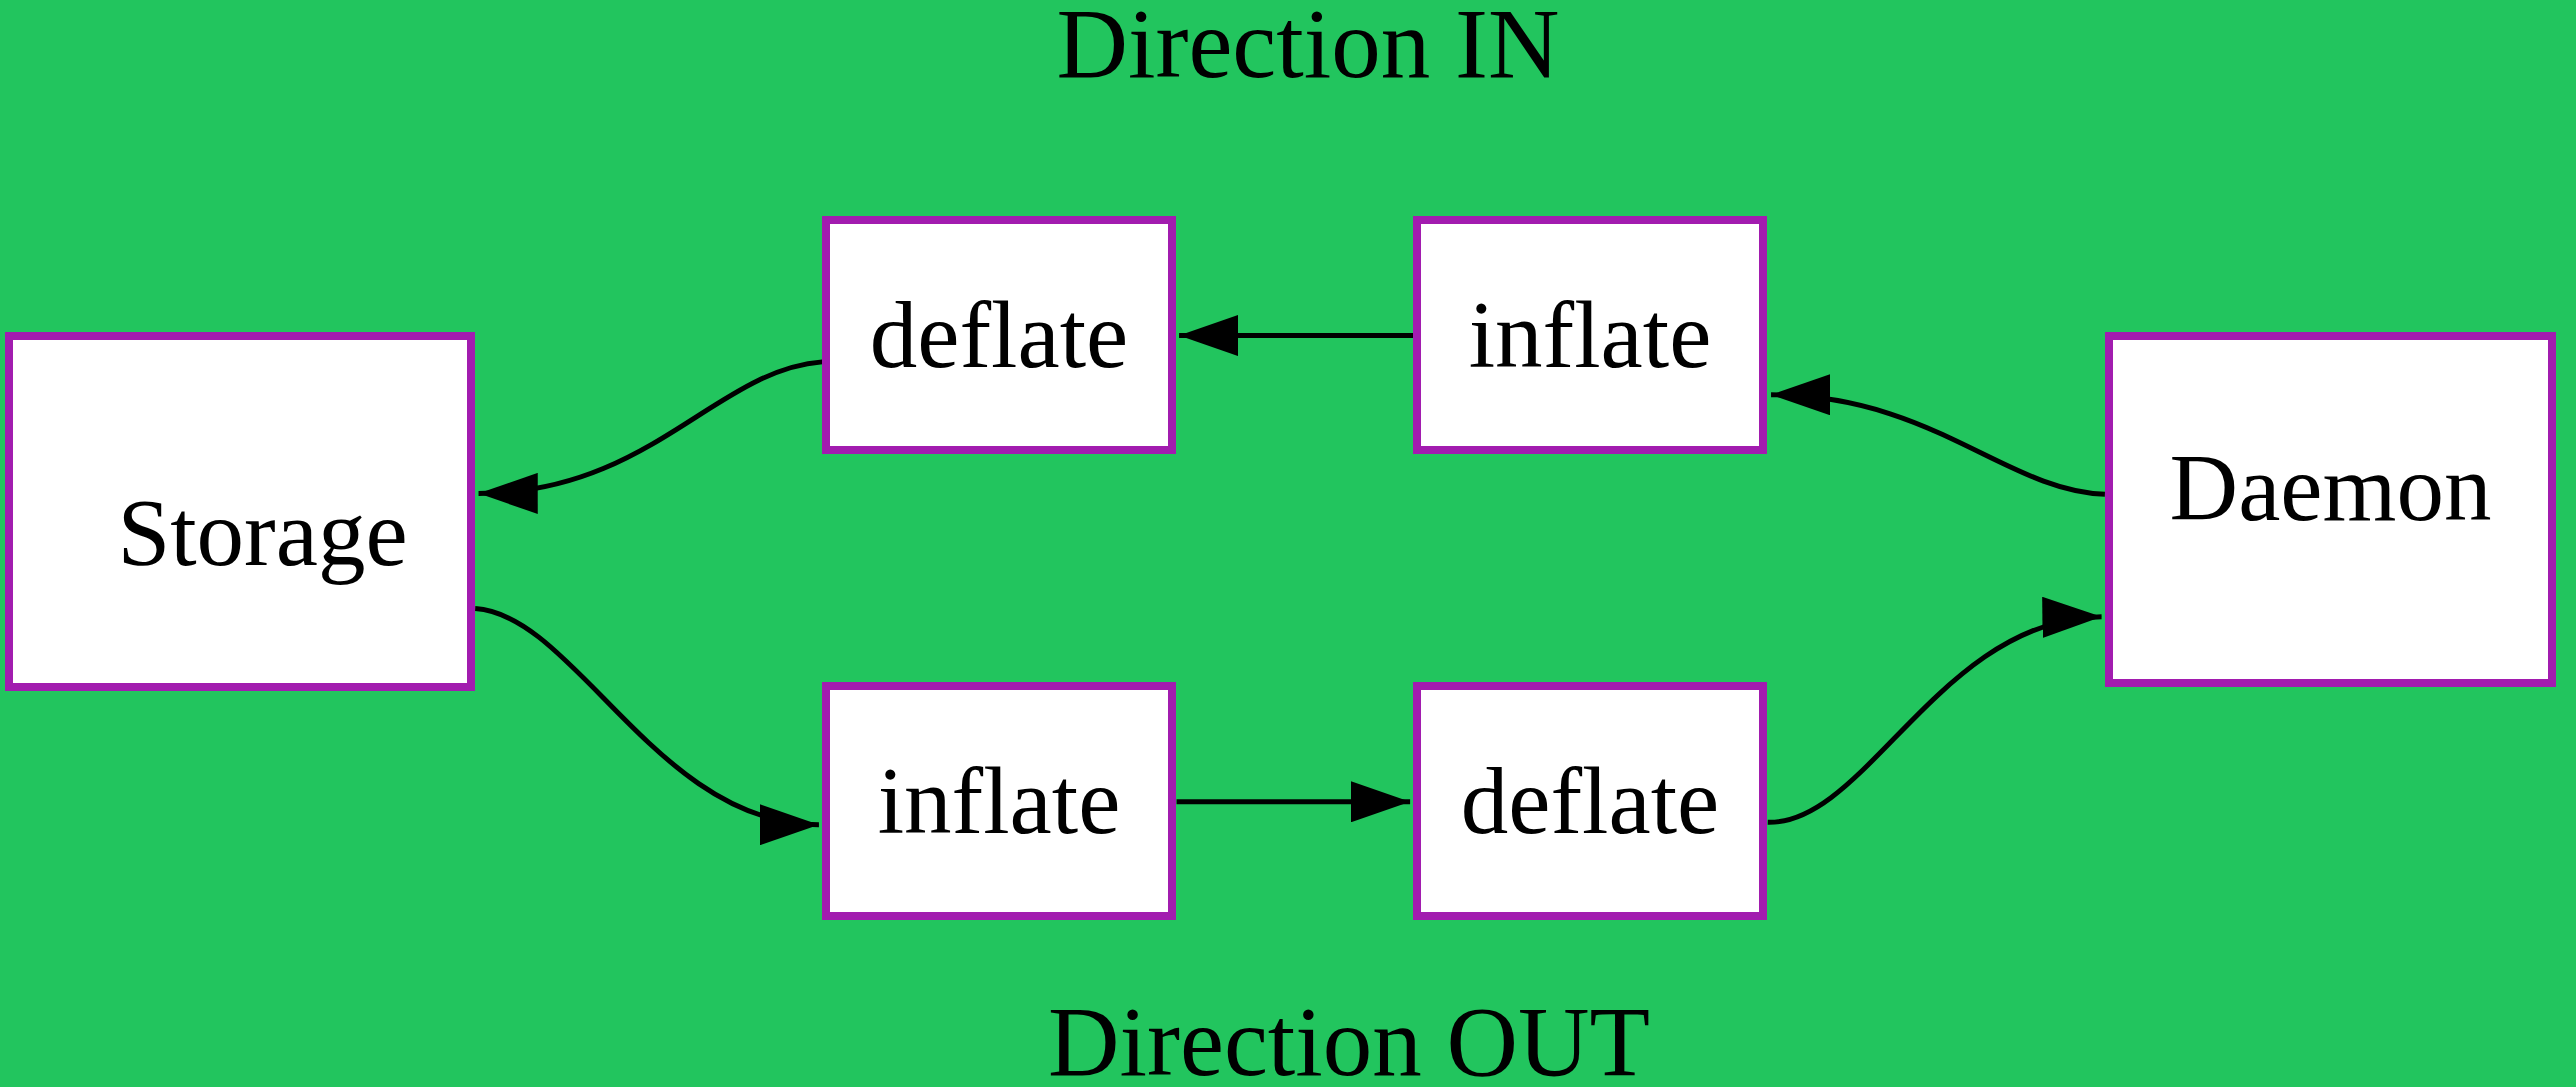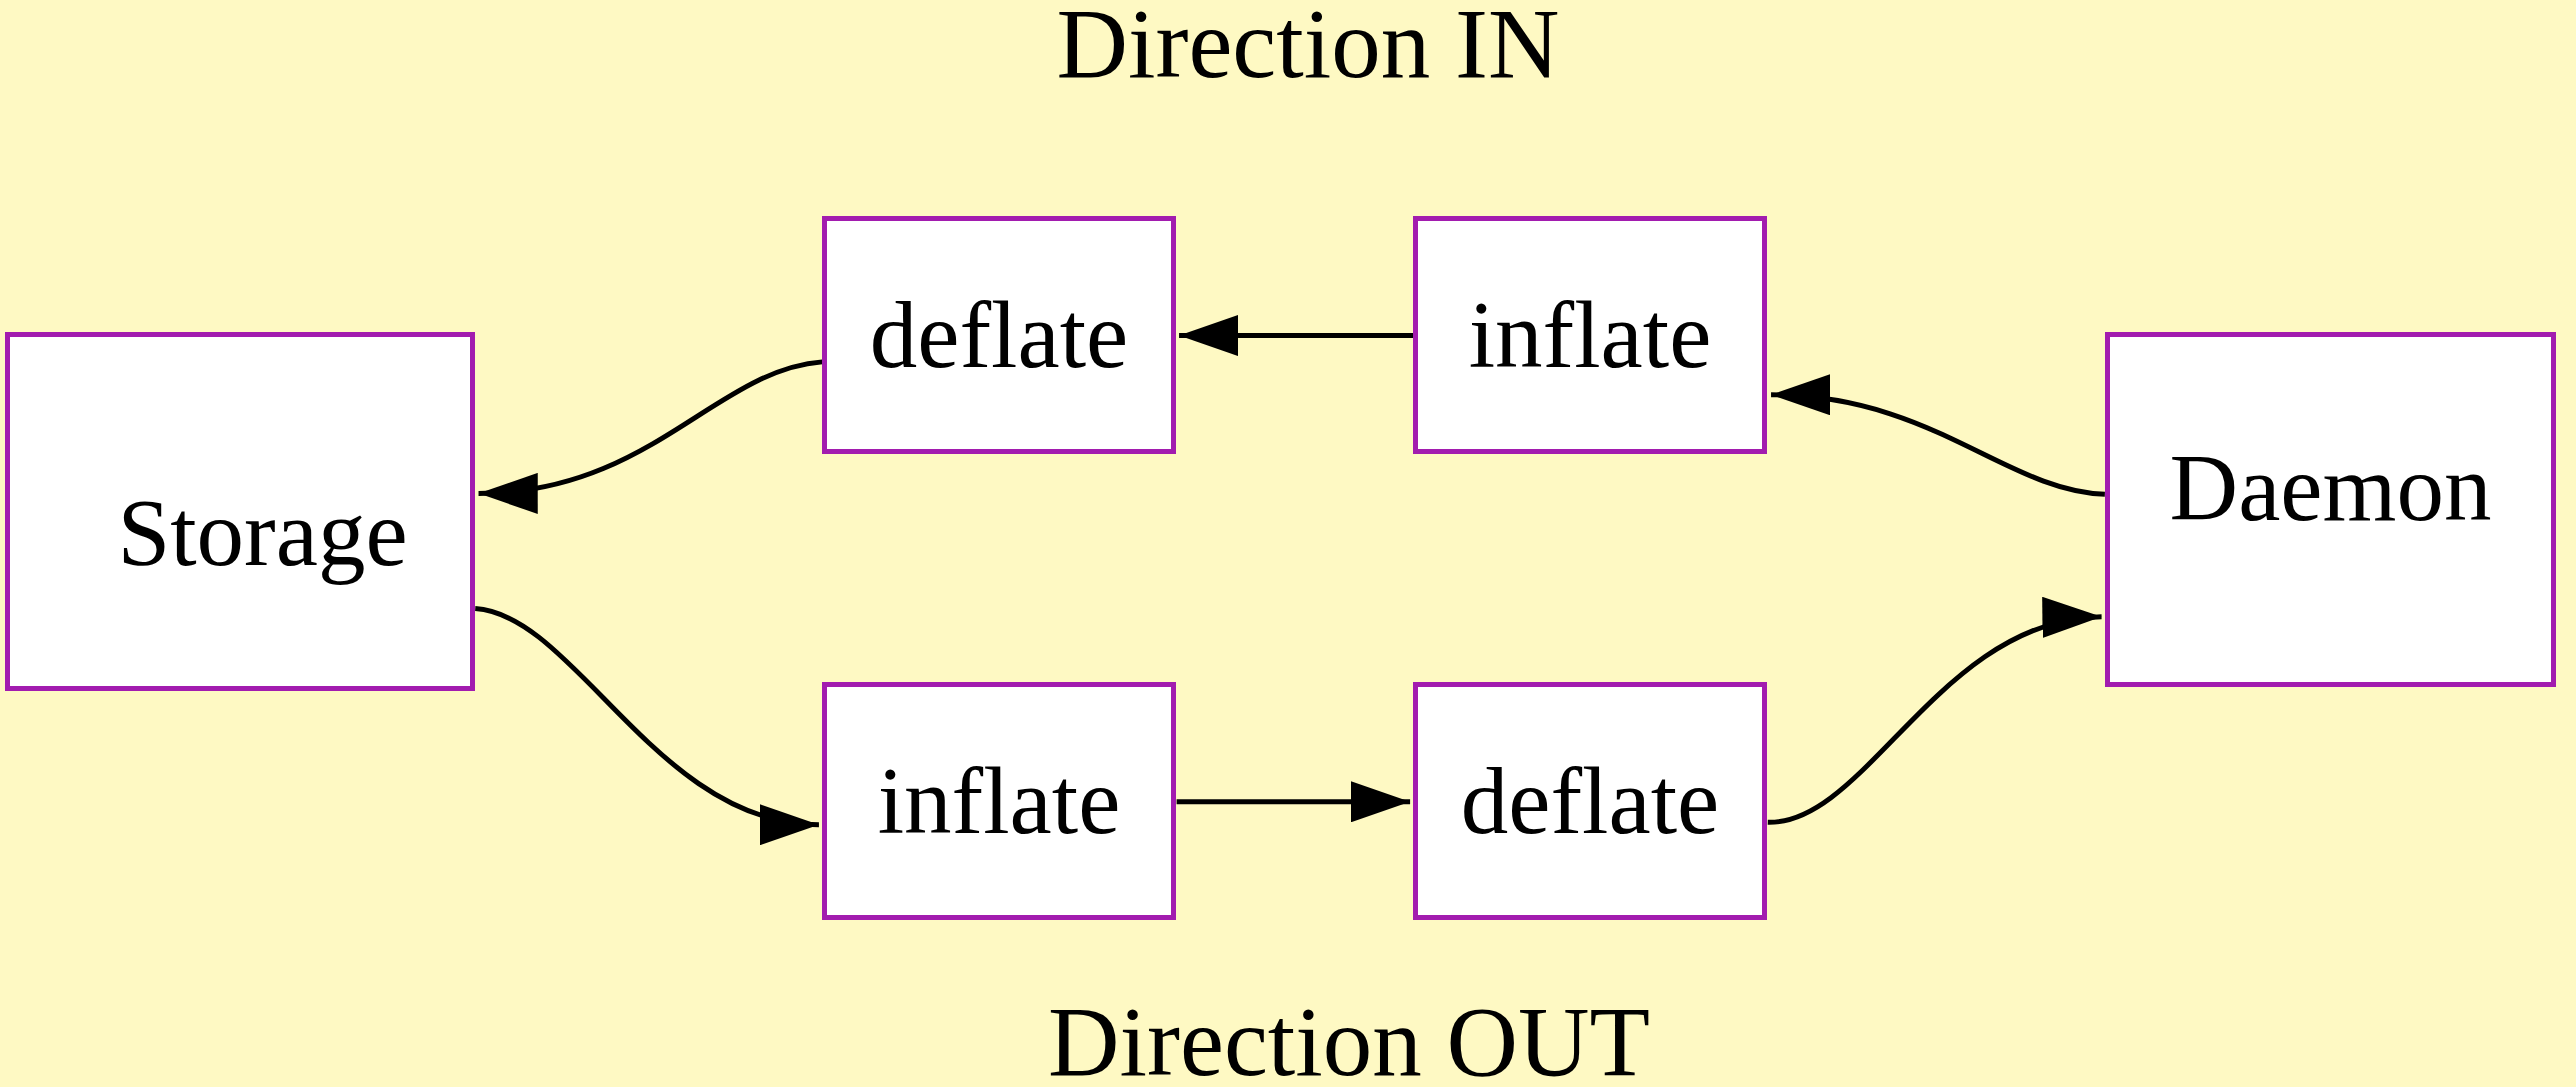--- a/index.html
+++ b/index.html
@@ -4,41 +4,41 @@
 <style>
   html, body {
     margin: 0;
     padding: 0;
     background: #ffffff;
   }
   .stage {
     position: relative;
     width: 2576px;
     height: 1088px;
-    background: #fef9c3;
+    background: #22c55e;
     overflow: hidden;
     font-family: "Liberation Serif", "DejaVu Serif", serif;
     color: #000000;
   }
   .arrows-layer {
     position: absolute;
     left: 0;
     top: 0;
     width: 2576px;
     height: 1088px;
   }
   .edge {
     fill: none;
     stroke: #000000;
     stroke-width: 6;
   }
   .node {
     position: absolute;
     box-sizing: border-box;
-    border: 5px solid #a21caf;
+    border: 8px solid #a21caf;
     background: #ffffff;
     display: flex;
     align-items: center;
     justify-content: center;
     font-size: 95px;
     line-height: 1.2;
     white-space: nowrap;
   }
   .node.storage {
     flex-direction: column;

